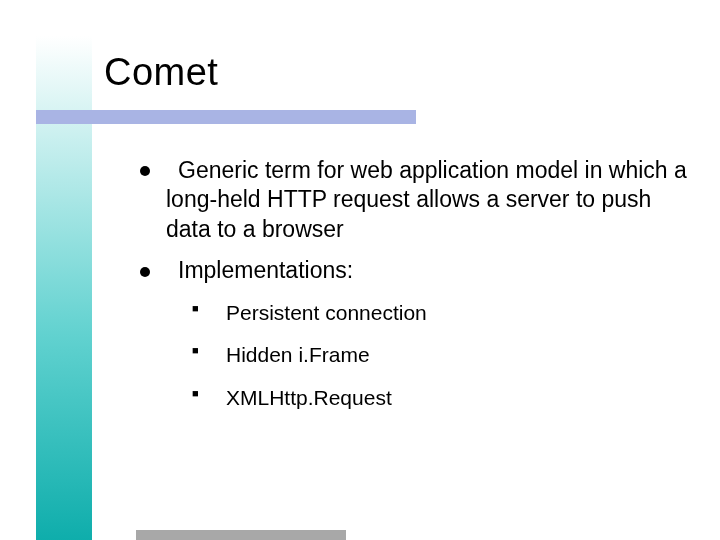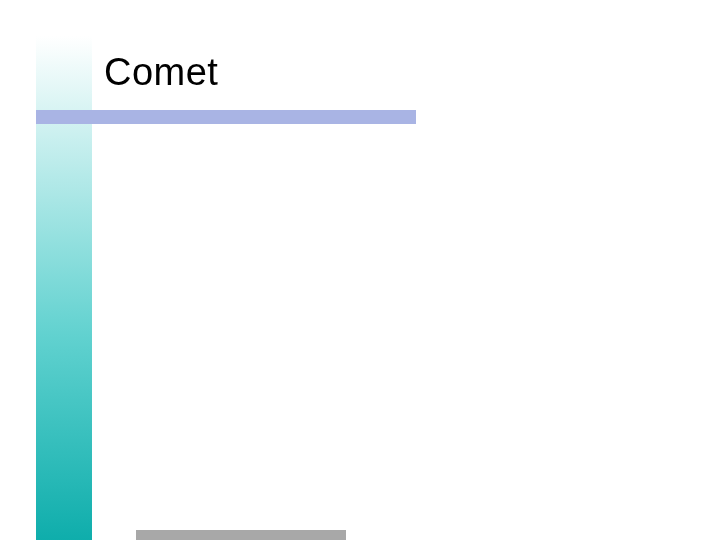--- a/index.html
+++ b/index.html
@@ -90,16 +90,33 @@
 <div class="left-gradient"></div>
 
 <div class="title-area">
   <h1 class="title">Comet</h1>
 </div>
 
 <div class="accent-bar"></div>
 
 <div class="content">
   <ul class="main">
+    <li>
+      <span>Generic term for web application model in which a long-held HTTP request allows a server to push data to a browser</span>
+    </li>
+    <li>
+      <span>Implementations:</span>
+      <ul class="sub">
+        <li>
+          <span>Persistent connection</span>
+        </li>
+        <li>
+          <span>Hidden i.Frame</span>
+        </li>
+        <li>
+          <span>XMLHttp.Request</span>
+        </li>
+      </ul>
+    </li>
   </ul>
 </div>
 
 <div class="bottom-bar"></div>
 
 </body></html>

